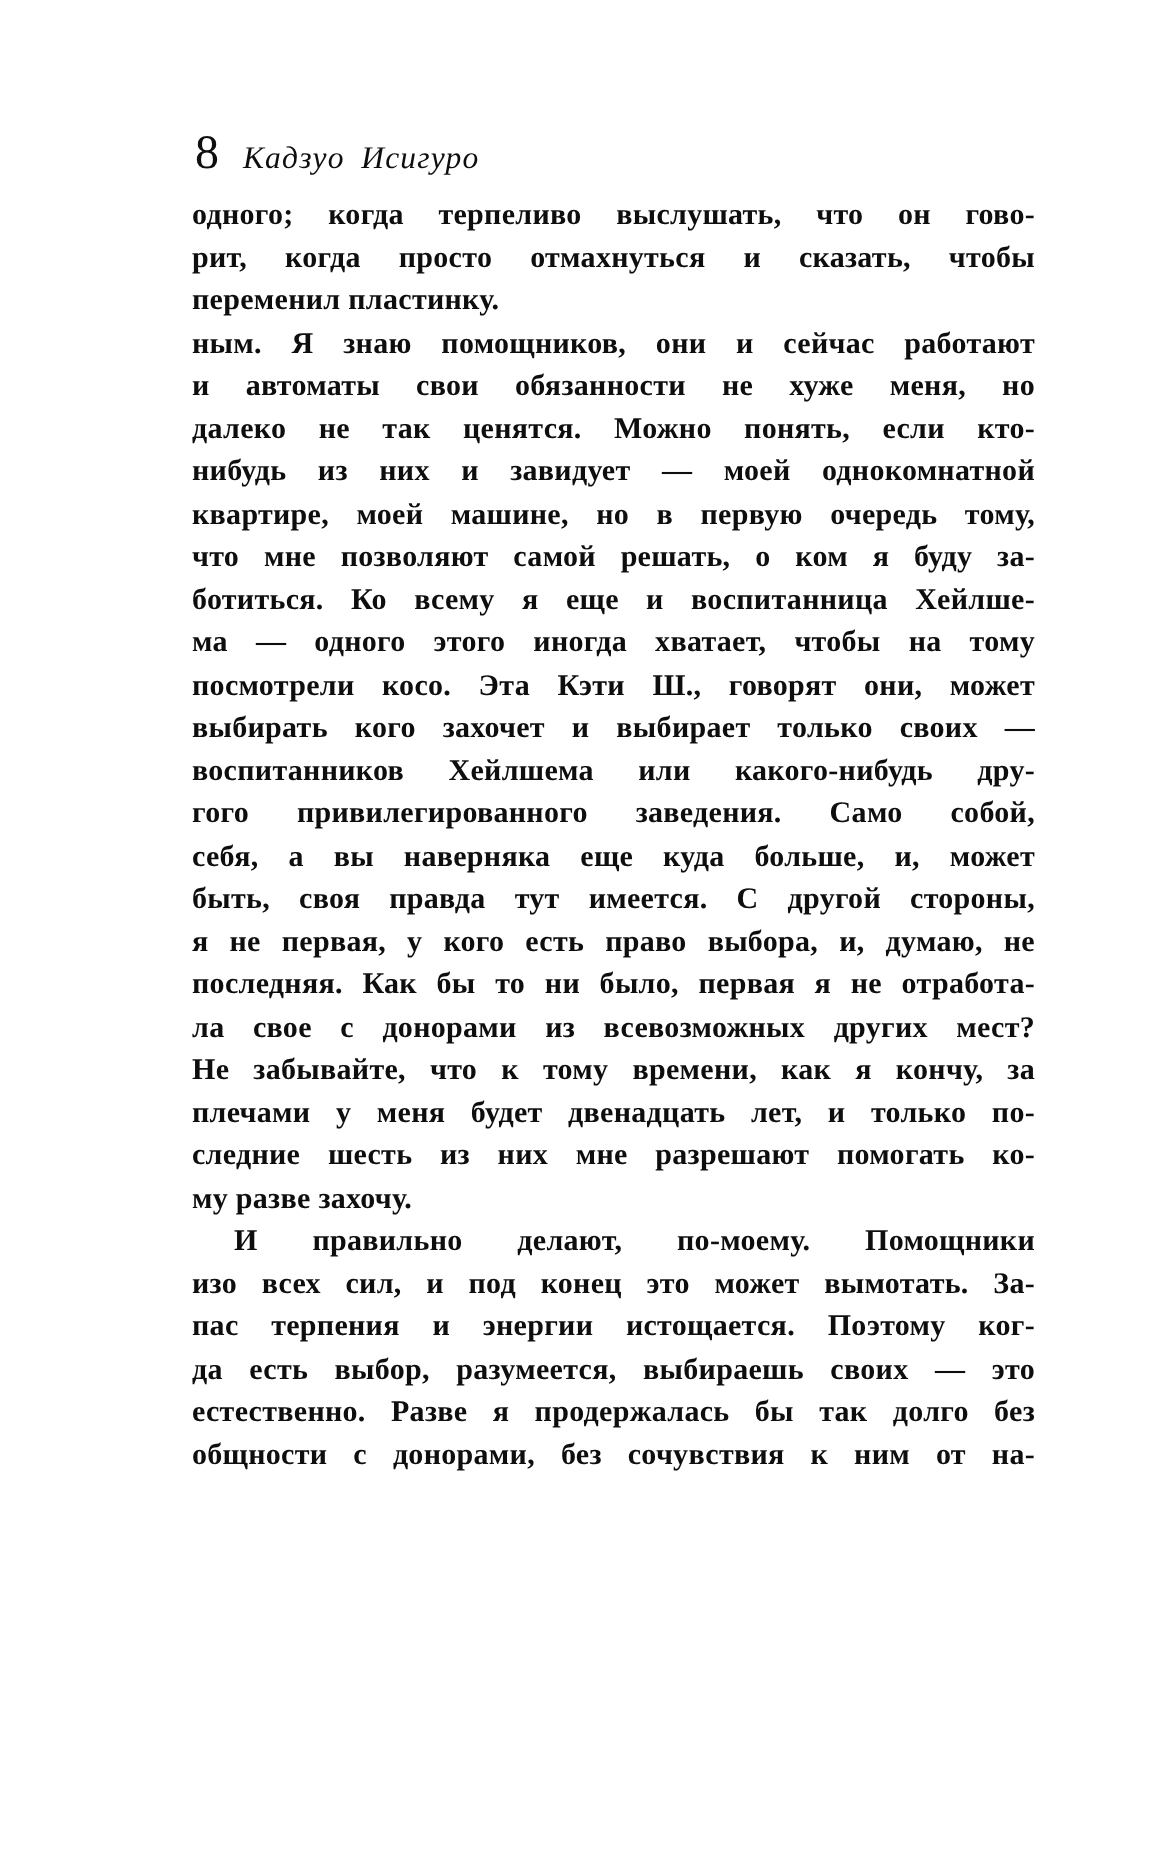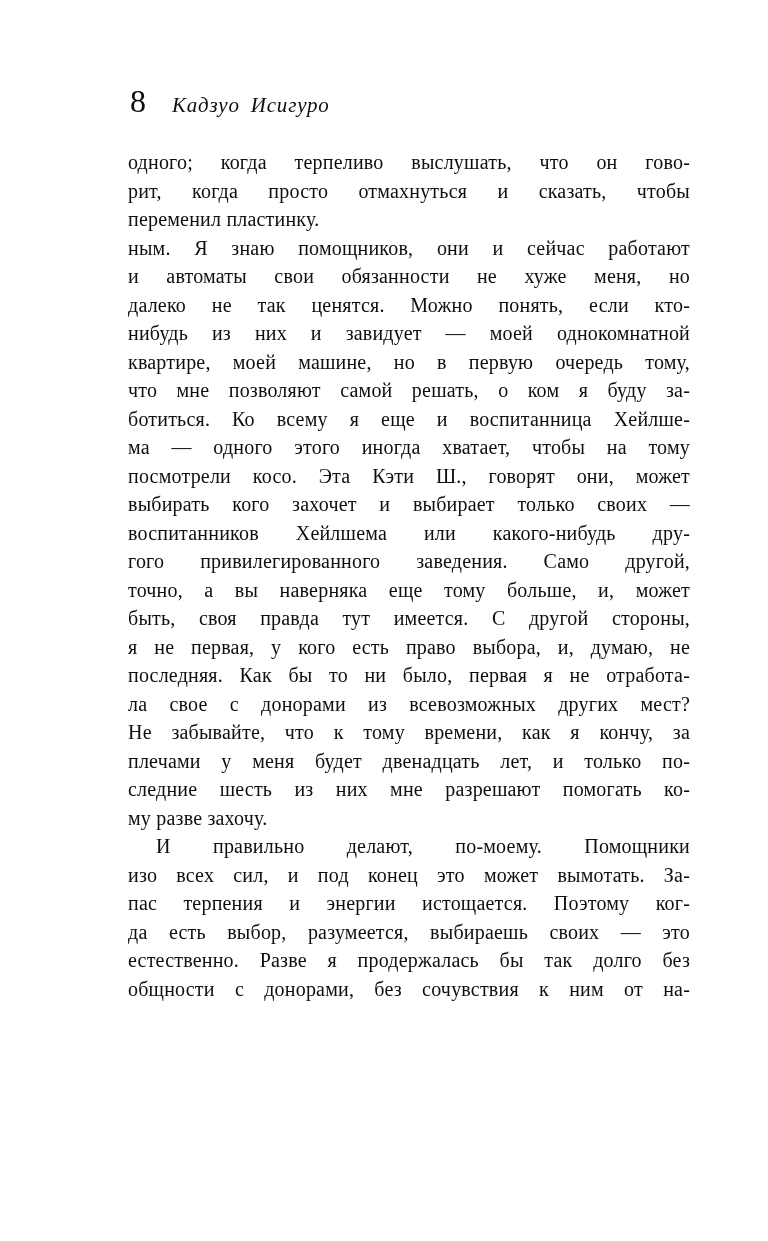--- a/index.html
+++ b/index.html
@@ -24,31 +24,32 @@
     align-items: baseline;
     white-space: nowrap;
   }
   .page-number {
     font-size: 32px;
     line-height: 34px;
     font-weight: 400;
     letter-spacing: 0;
   }
   .running-title {
-    margin-left: 26px;
+    margin-left: 16px;
     font-size: 21px;
     font-style: italic;
     letter-spacing: 0.8px;
     word-spacing: 5px;
   }
   .body-text {
     position: absolute;
     left: 128px;
-    top: 148px;
+    top: 129px;
     width: 562px;
+    font-weight: bold;
   }
   .line {
     font-size: 20px;
     line-height: 28.5px;
     height: 28.5px;
     letter-spacing: 0.2px;
     text-align: justify;
     text-align-last: justify;
     text-justify: inter-word;
     white-space: nowrap;
@@ -79,22 +80,22 @@
     <div class="line">и автоматы свои обязанности не хуже меня, но</div>
     <div class="line">далеко не так ценятся. Можно понять, если кто-</div>
     <div class="line">нибудь из них и завидует — моей однокомнатной</div>
     <div class="line">квартире, моей машине, но в первую очередь тому,</div>
     <div class="line">что мне позволяют самой решать, о ком я буду за-</div>
     <div class="line">ботиться. Ко всему я еще и воспитанница Хейлше-</div>
     <div class="line">ма — одного этого иногда хватает, чтобы на тому</div>
     <div class="line">посмотрели косо. Эта Кэти Ш., говорят они, может</div>
     <div class="line">выбирать кого захочет и выбирает только своих —</div>
     <div class="line">воспитанников Хейлшема или какого-нибудь дру-</div>
-    <div class="line">гого привилегированного заведения. Само другой,</div>
-    <div class="line">точно, а вы наверняка еще тому больше, и, может</div>
+    <div class="line">гого привилегированного заведения. Само собой,</div>
+    <div class="line">себя, а вы наверняка еще куда больше, и, может</div>
     <div class="line">быть, своя правда тут имеется. С другой стороны,</div>
     <div class="line">я не первая, у кого есть право выбора, и, думаю, не</div>
     <div class="line">последняя. Как бы то ни было, первая я не отработа-</div>
     <div class="line">ла свое с донорами из всевозможных других мест?</div>
     <div class="line">Не забывайте, что к тому времени, как я кончу, за</div>
     <div class="line">плечами у меня будет двенадцать лет, и только по-</div>
     <div class="line">следние шесть из них мне разрешают помогать ко-</div>
     <div class="line pend">му разве захочу.</div>
     <div class="line indent">И правильно делают, по-моему. Помощники</div>
     <div class="line">изо всех сил, и под конец это может вымотать. За-</div>

